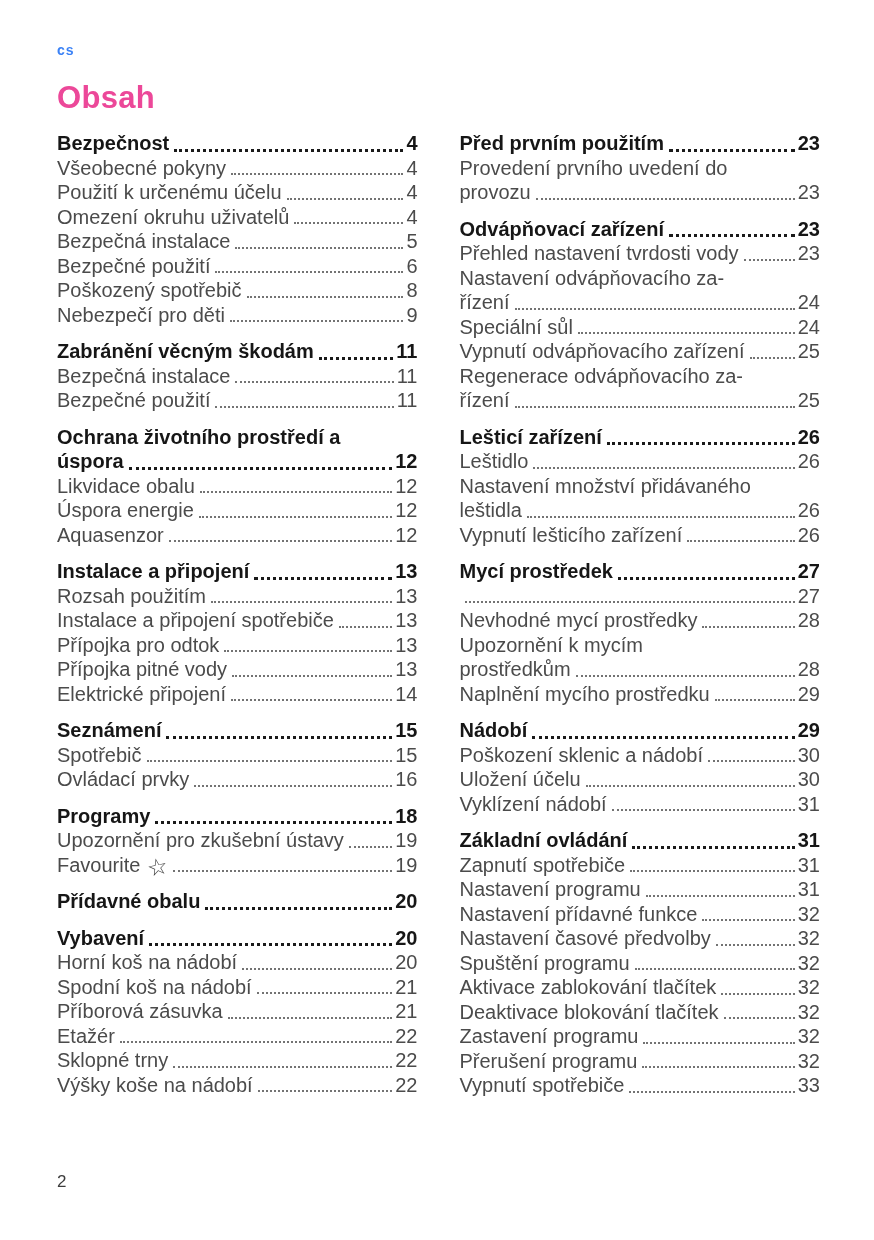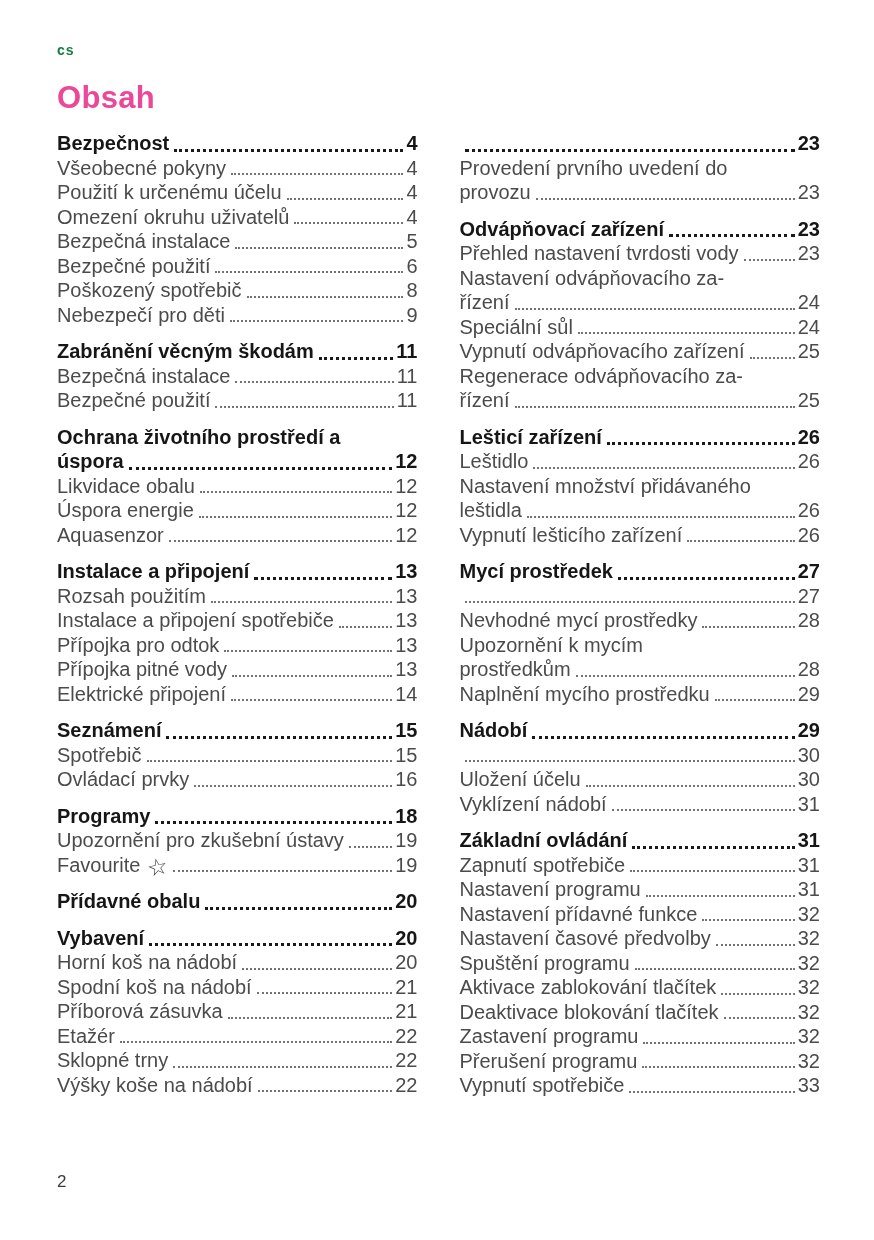--- a/index.html
+++ b/index.html
@@ -9,21 +9,21 @@
     height: 1240px;
     box-sizing: border-box;
     background: #ffffff;
     padding: 42px 54px 0 57px;
     font-family: "Liberation Sans", "DejaVu Sans", sans-serif;
     overflow: hidden;
   }
   .lang {
     font-size: 14px;
     font-weight: bold;
-    color: #15803d;
+    color: #3b82f6;
     letter-spacing: 1px;
   }
   .doc-title {
     font-size: 31px;
     font-weight: bold;
     color: #ec4899;
     margin-top: 22px;
     letter-spacing: 0.3px;
   }
   .cols {
@@ -340,20 +340,21 @@
               <span class="dots"></span>
               <span class="pg">22</span>
             </div>
           </div>
         </div>
       </div>
       <div class="col">
         <div class="sec">
           <div class="entry bold">
             <div class="row">
+              <span class="t">Před prvním použitím</span>
               <span class="dots"></span>
               <span class="pg">23</span>
             </div>
           </div>
           <div class="entry">
             <div class="l1">Provedení prvního uvedení do</div>
             <div class="row">
               <span class="t">provozu</span>
               <span class="dots"></span>
               <span class="pg">23</span>
@@ -477,20 +478,21 @@
         <div class="sec">
           <div class="entry bold">
             <div class="row">
               <span class="t">Nádobí</span>
               <span class="dots"></span>
               <span class="pg">29</span>
             </div>
           </div>
           <div class="entry">
             <div class="row">
+              <span class="t">Poškození sklenic a nádobí</span>
               <span class="dots"></span>
               <span class="pg">30</span>
             </div>
           </div>
           <div class="entry">
             <div class="row">
               <span class="t">Uložení účelu</span>
               <span class="dots"></span>
               <span class="pg">30</span>
             </div>

